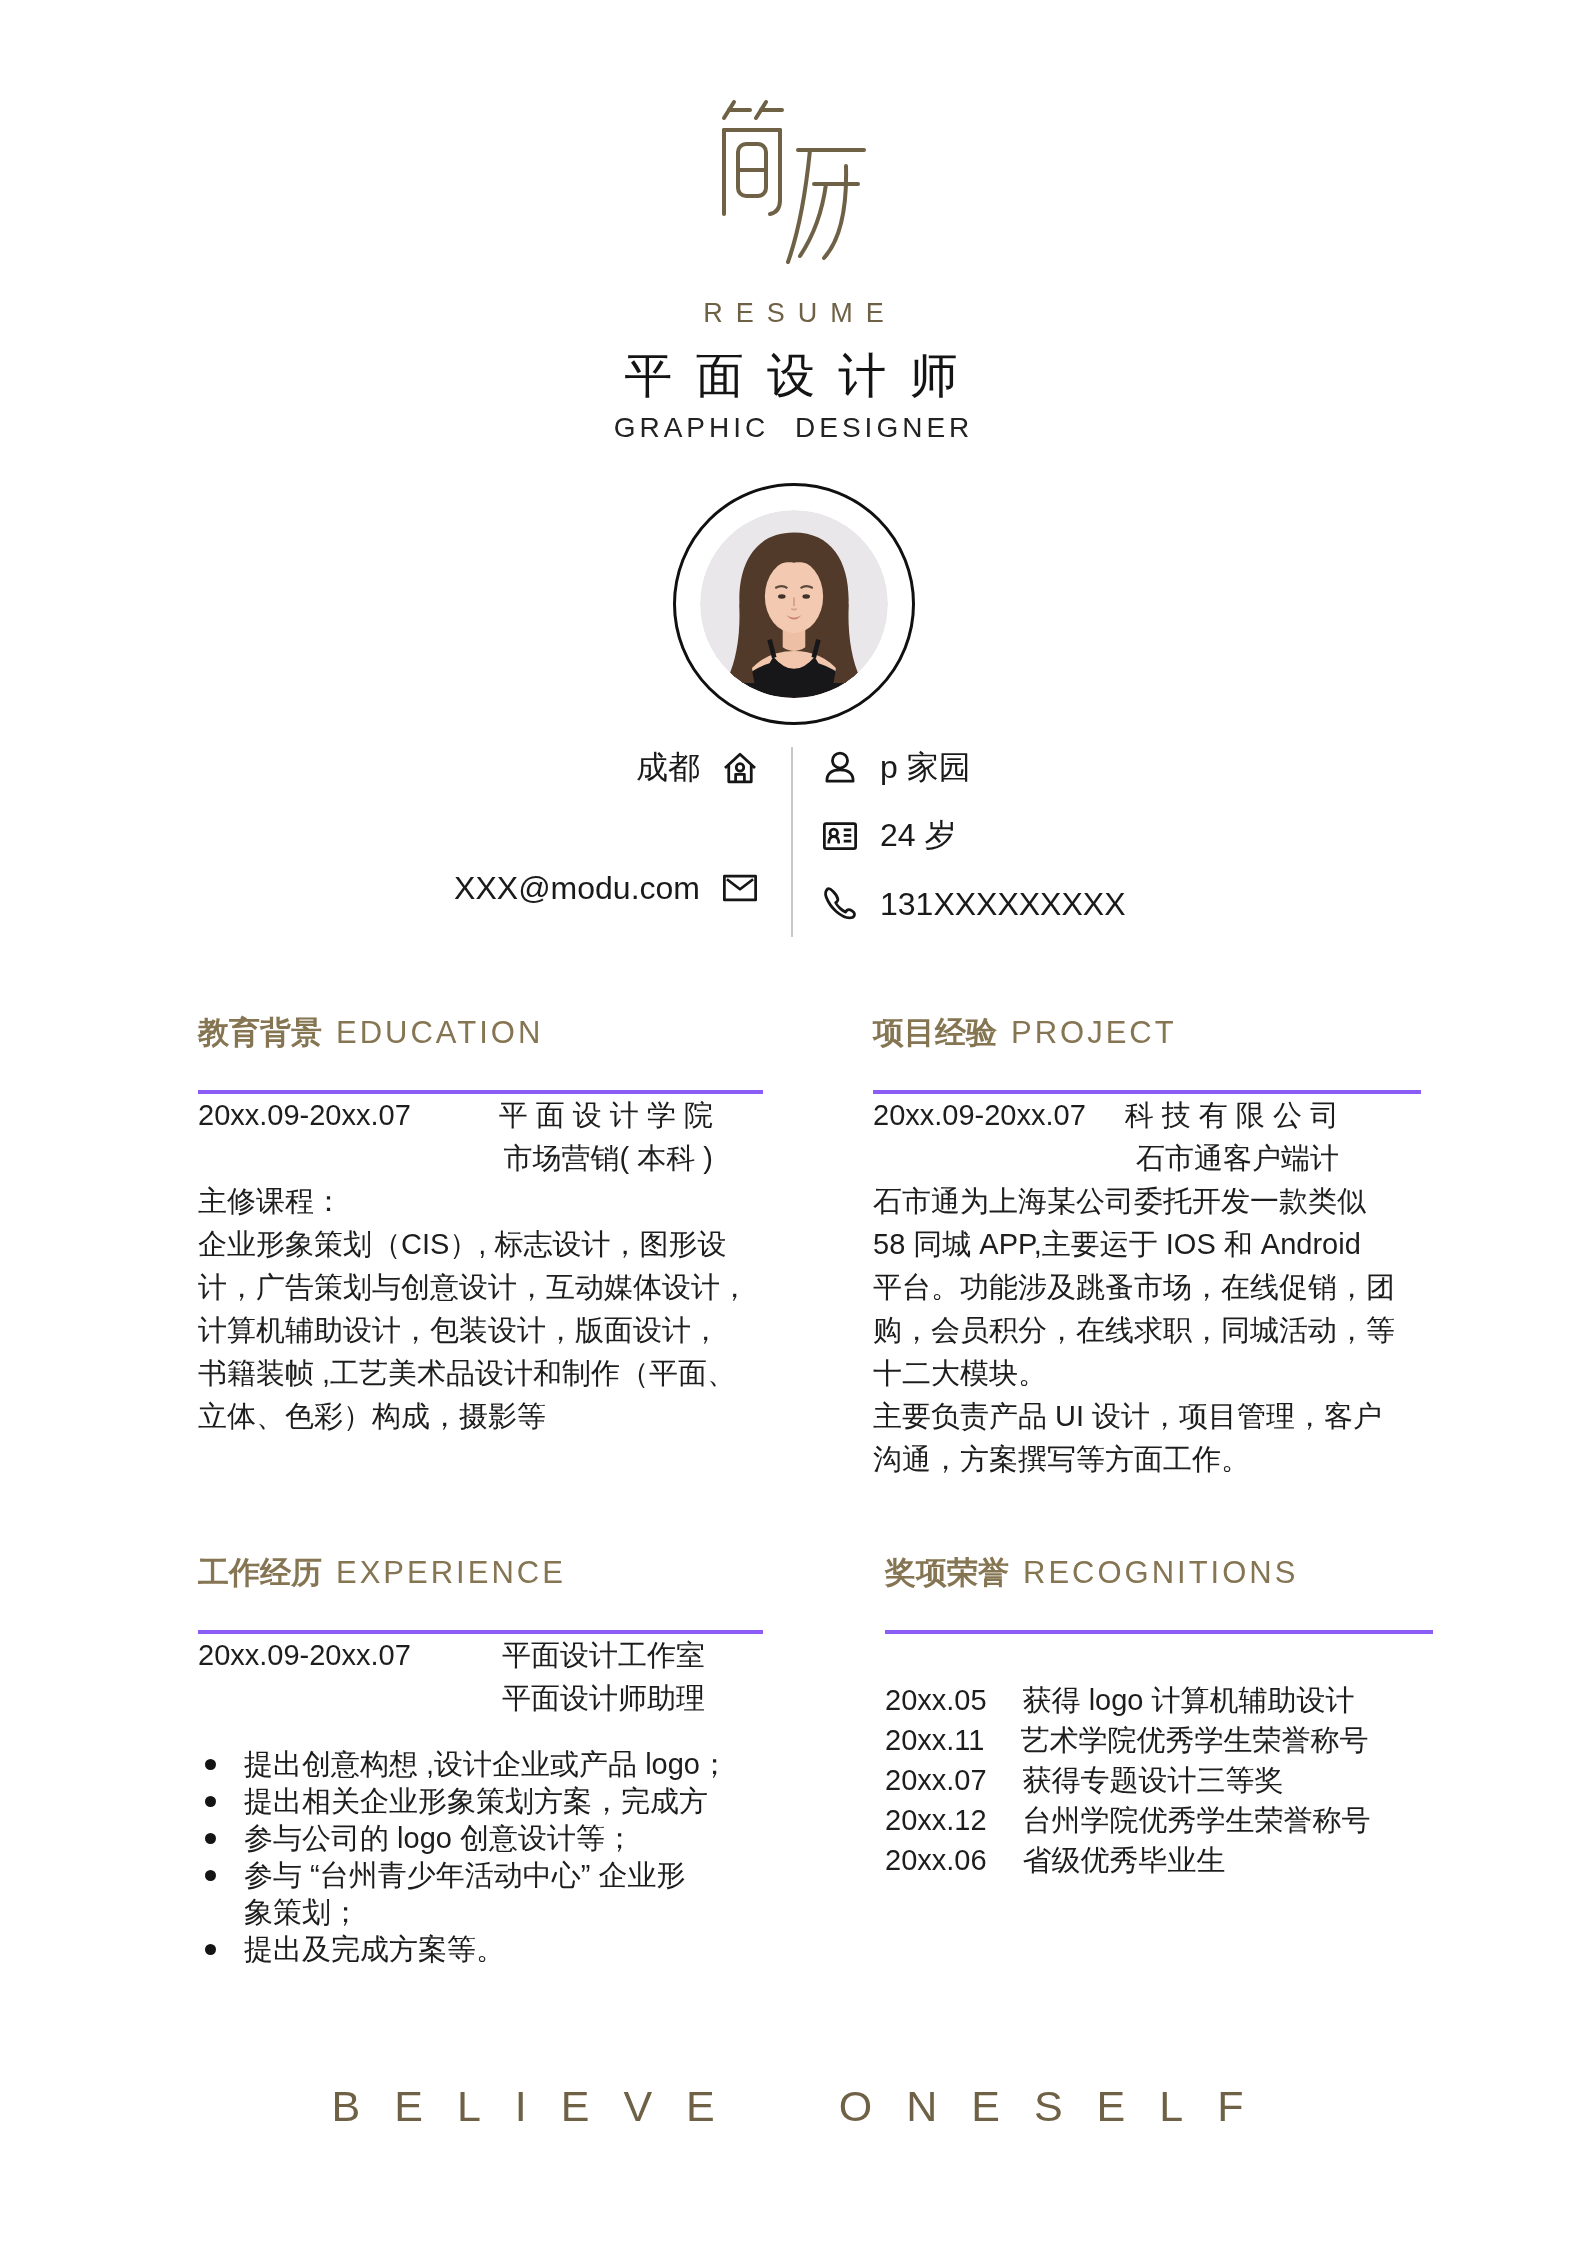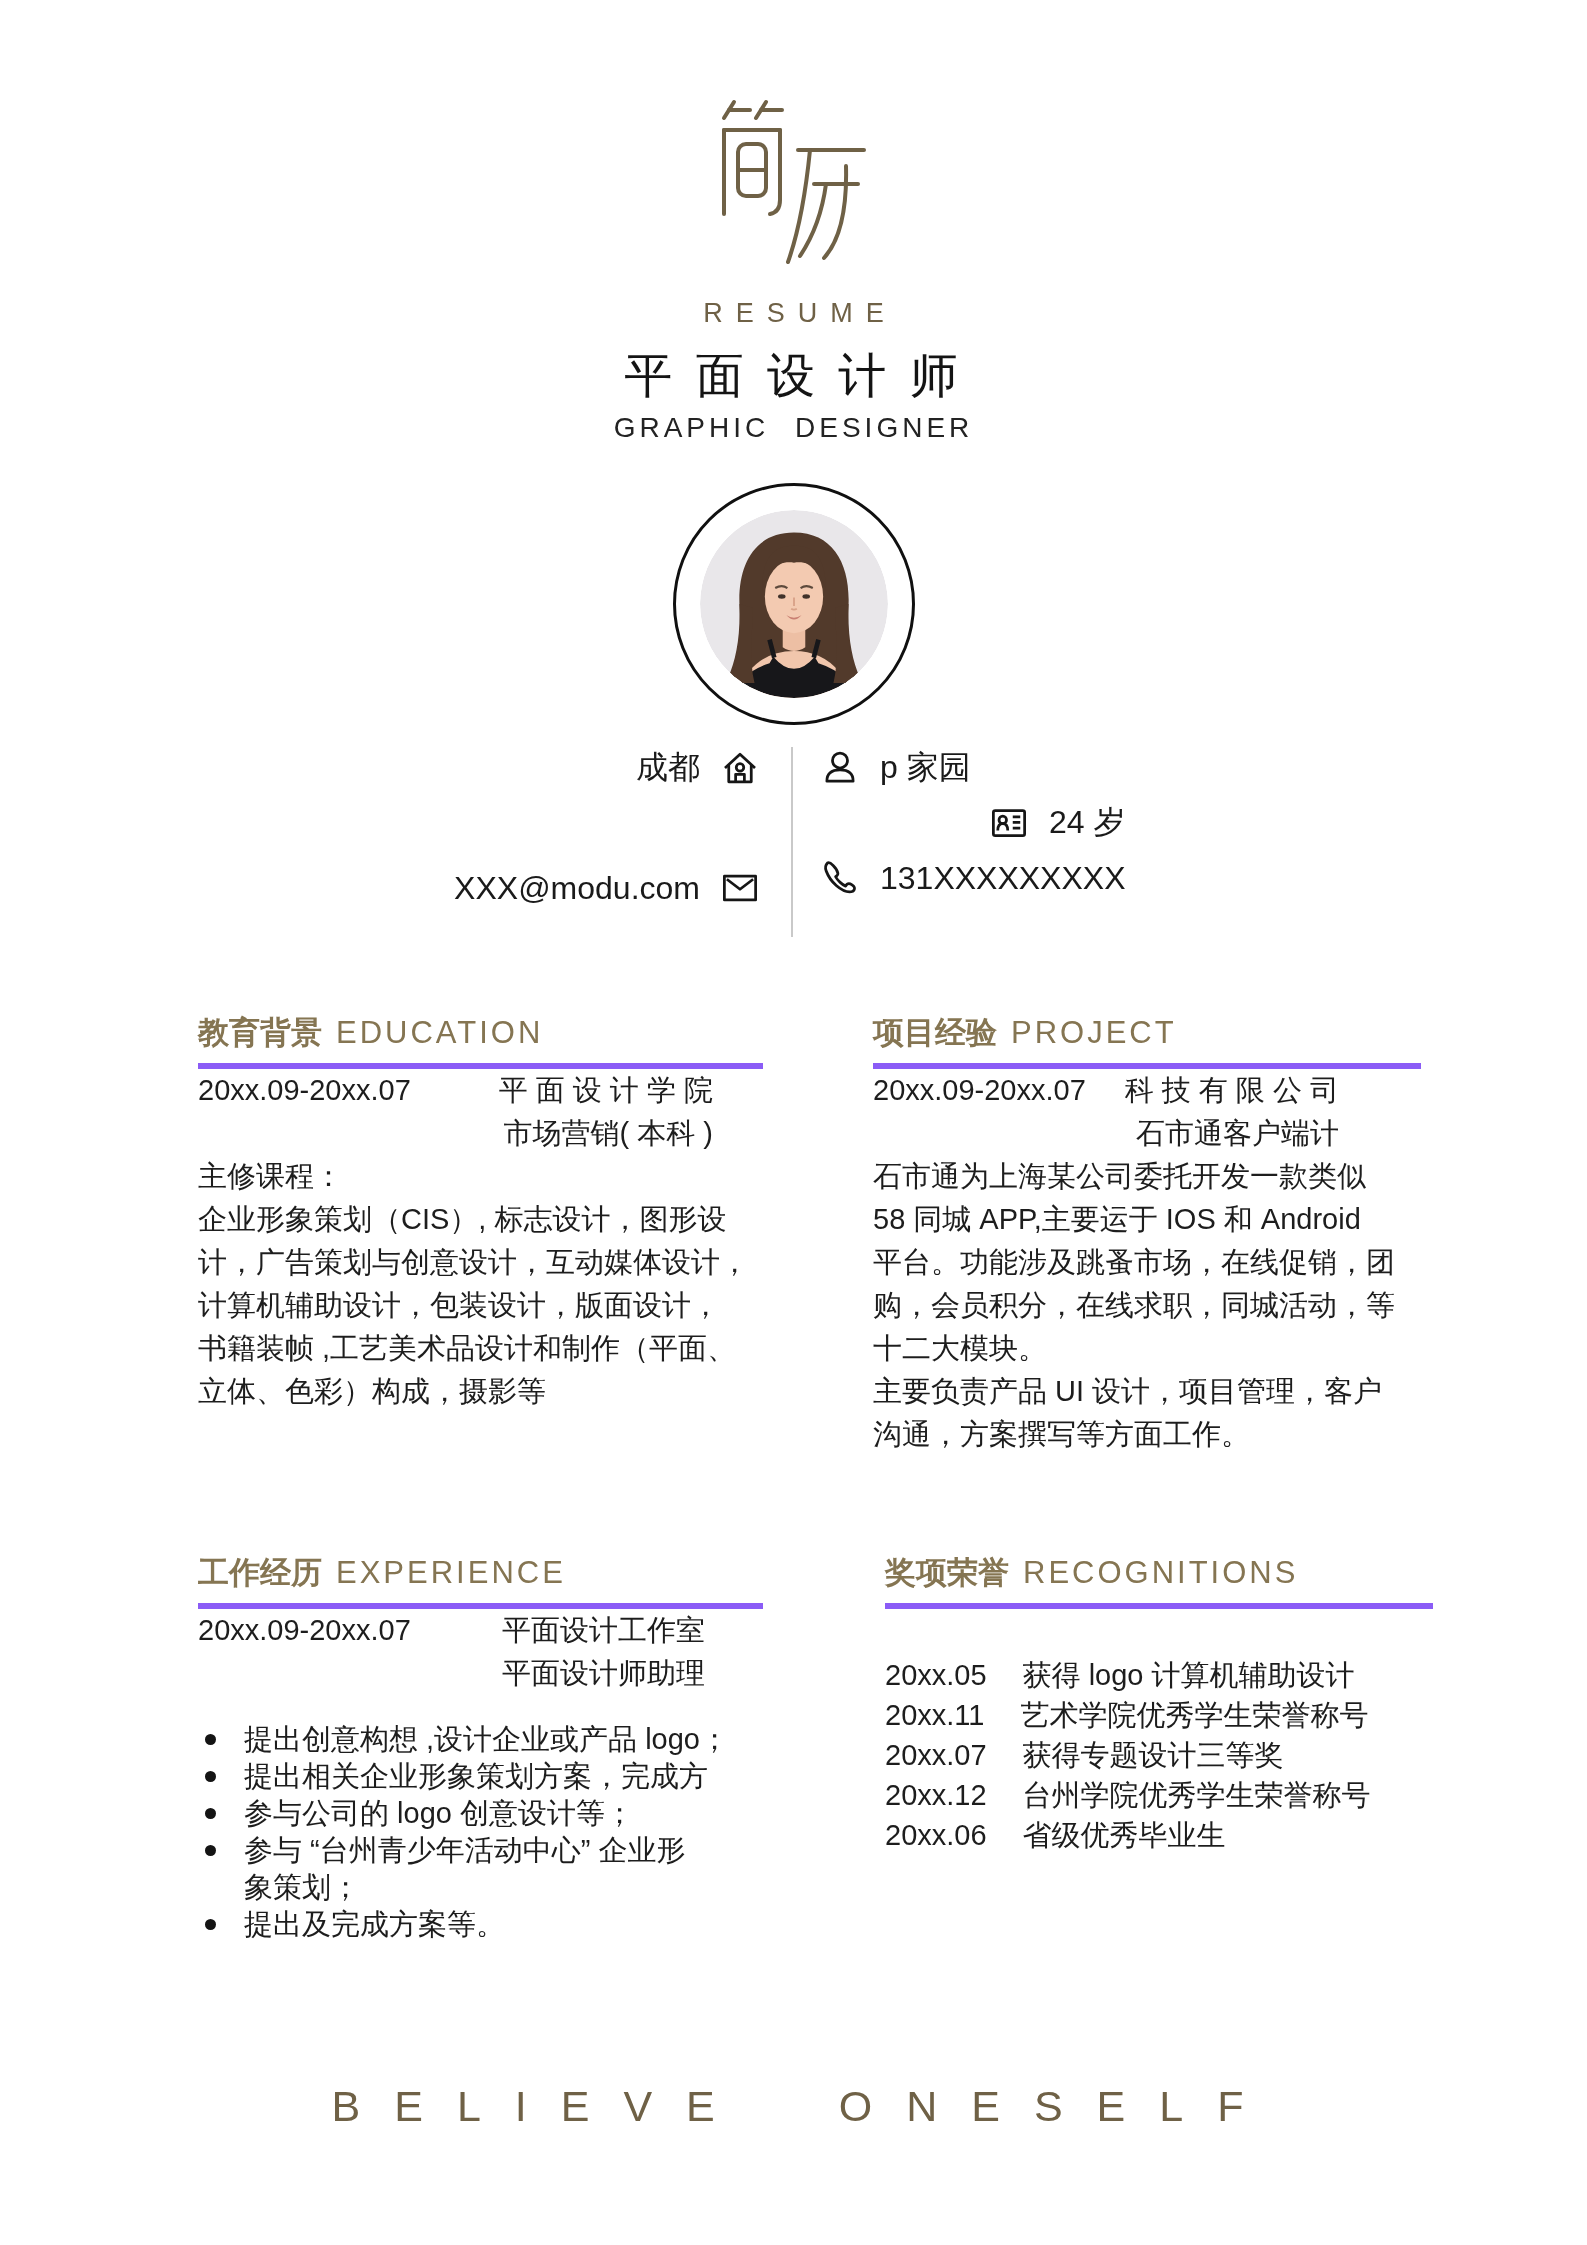--- a/index.html
+++ b/index.html
@@ -24,31 +24,31 @@
 
   
   .contact{position:absolute;top:745px;left:0;width:100%;height:200px;font-size:32px;color:#1a1a1a;}
   .crow{display:flex;align-items:center;gap:20px;height:46px;}
   .c-left{position:absolute;right:827px;top:0;}
   .c-left .crow{justify-content:flex-end;}
   .c-left .crow2{margin-top:74px;}
   .divider{position:absolute;left:791px;top:2px;width:2px;height:190px;background:#c9c9c9;}
   .c-right{position:absolute;left:820px;top:0;}
   .c-right .crow{margin-top:0;}
-  .c-right .crow + .crow{margin-top:9px;justify-content:flex-end;}
+  .c-right .crow + .crow{margin-top:22px;}
   .cicon{flex:0 0 auto;display:block;}
 
   
   .section{position:absolute;}
   #sec-edu  {left:198px;top:1014px;width:565px;}
   #sec-proj {left:873px;top:1014px;width:548px;}
   #sec-exp  {left:198px;top:1554px;width:565px;}
   #sec-recog{left:873px;top:1554px;width:548px;margin-left:12px;}
   .sec-head{display:flex;align-items:baseline;gap:14px;font-size:31px;line-height:38px;
-            color:#857552;padding-bottom:11px;border-bottom:6px solid #8b5cf6;}
+            color:#857552;padding-bottom:38px;border-bottom:4px solid #8b5cf6;}
   .sec-head .cn{font-weight:600;}
   .sec-head .en{letter-spacing:3px;font-weight:400;}
   .sec-body{font-size:29px;line-height:43px;color:#1d1d1d;}
   .row-date{display:flex;justify-content:space-between;align-items:flex-start;}
   .rd-right{display:flex;flex-direction:column;align-items:flex-end;text-align:right;}
   #sec-edu  .rd-right{padding-right:50px;}
   #sec-proj .rd-right{padding-right:82px;}
   #sec-exp  .rd-right{padding-right:58px;}
   .tline{white-space:nowrap;}
 

